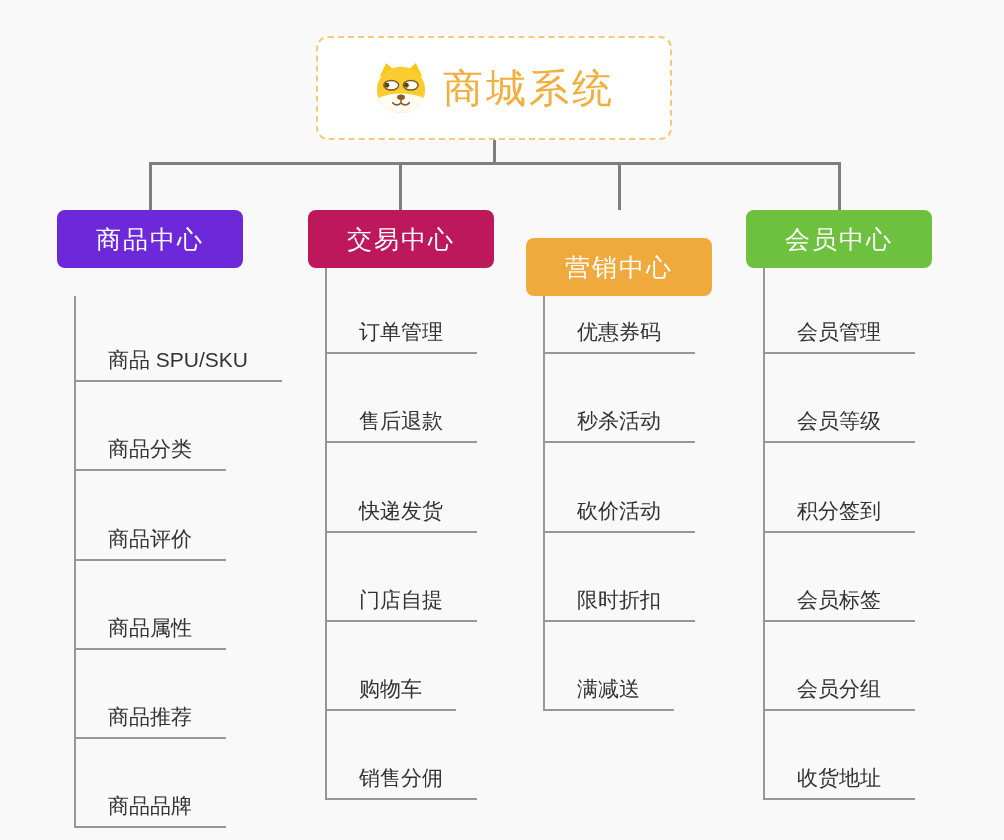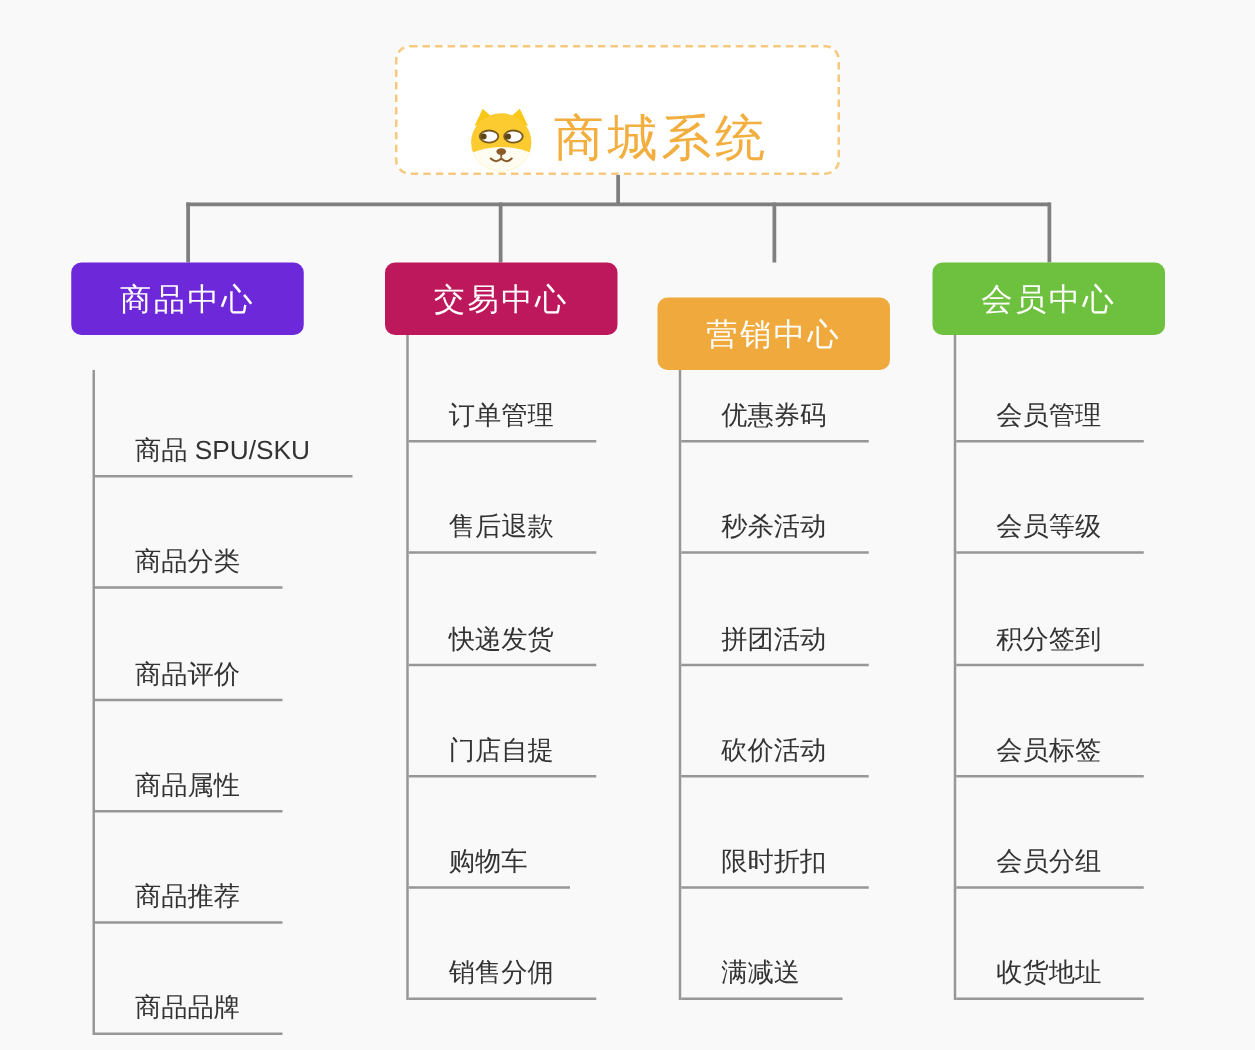--- a/index.html
+++ b/index.html
@@ -12,21 +12,21 @@
   .canvas{position:relative;width:1004px;height:840px;}
 
   
   .line{position:absolute;background:#7f7f7f;}
 
   
   .root-node{
     position:absolute;left:316px;top:36px;width:356px;height:104px;
     background:#ffffff;border:2px dashed #f6c97e;border-radius:12px;
     box-sizing:border-box;
-    display:flex;align-items:flex-end;justify-content:center;gap:14px;
+    display:flex;align-items:center;justify-content:center;gap:14px;
     z-index:2;
   }
   .root-title{
     font-size:40px;color:#f2ae3e;letter-spacing:3px;font-weight:400;
     white-space:nowrap;
   }
 
   
   .branch-node{
     position:absolute;top:210px;width:186px;height:58px;
@@ -152,23 +152,20 @@
   </div>
 
   <div class="column col-marketing">
     <div class="leaf-row">
         <span class="leaf">优惠券码</span>
       </div>
     <div class="leaf-row">
         <span class="leaf">秒杀活动</span>
       </div>
     <div class="leaf-row">
-        <span class="leaf">拼团活动</span>
-      </div>
-    <div class="leaf-row">
         <span class="leaf">砍价活动</span>
       </div>
     <div class="leaf-row">
         <span class="leaf">限时折扣</span>
       </div>
     <div class="leaf-row">
         <span class="leaf">满减送</span>
       </div>
   </div>
 

